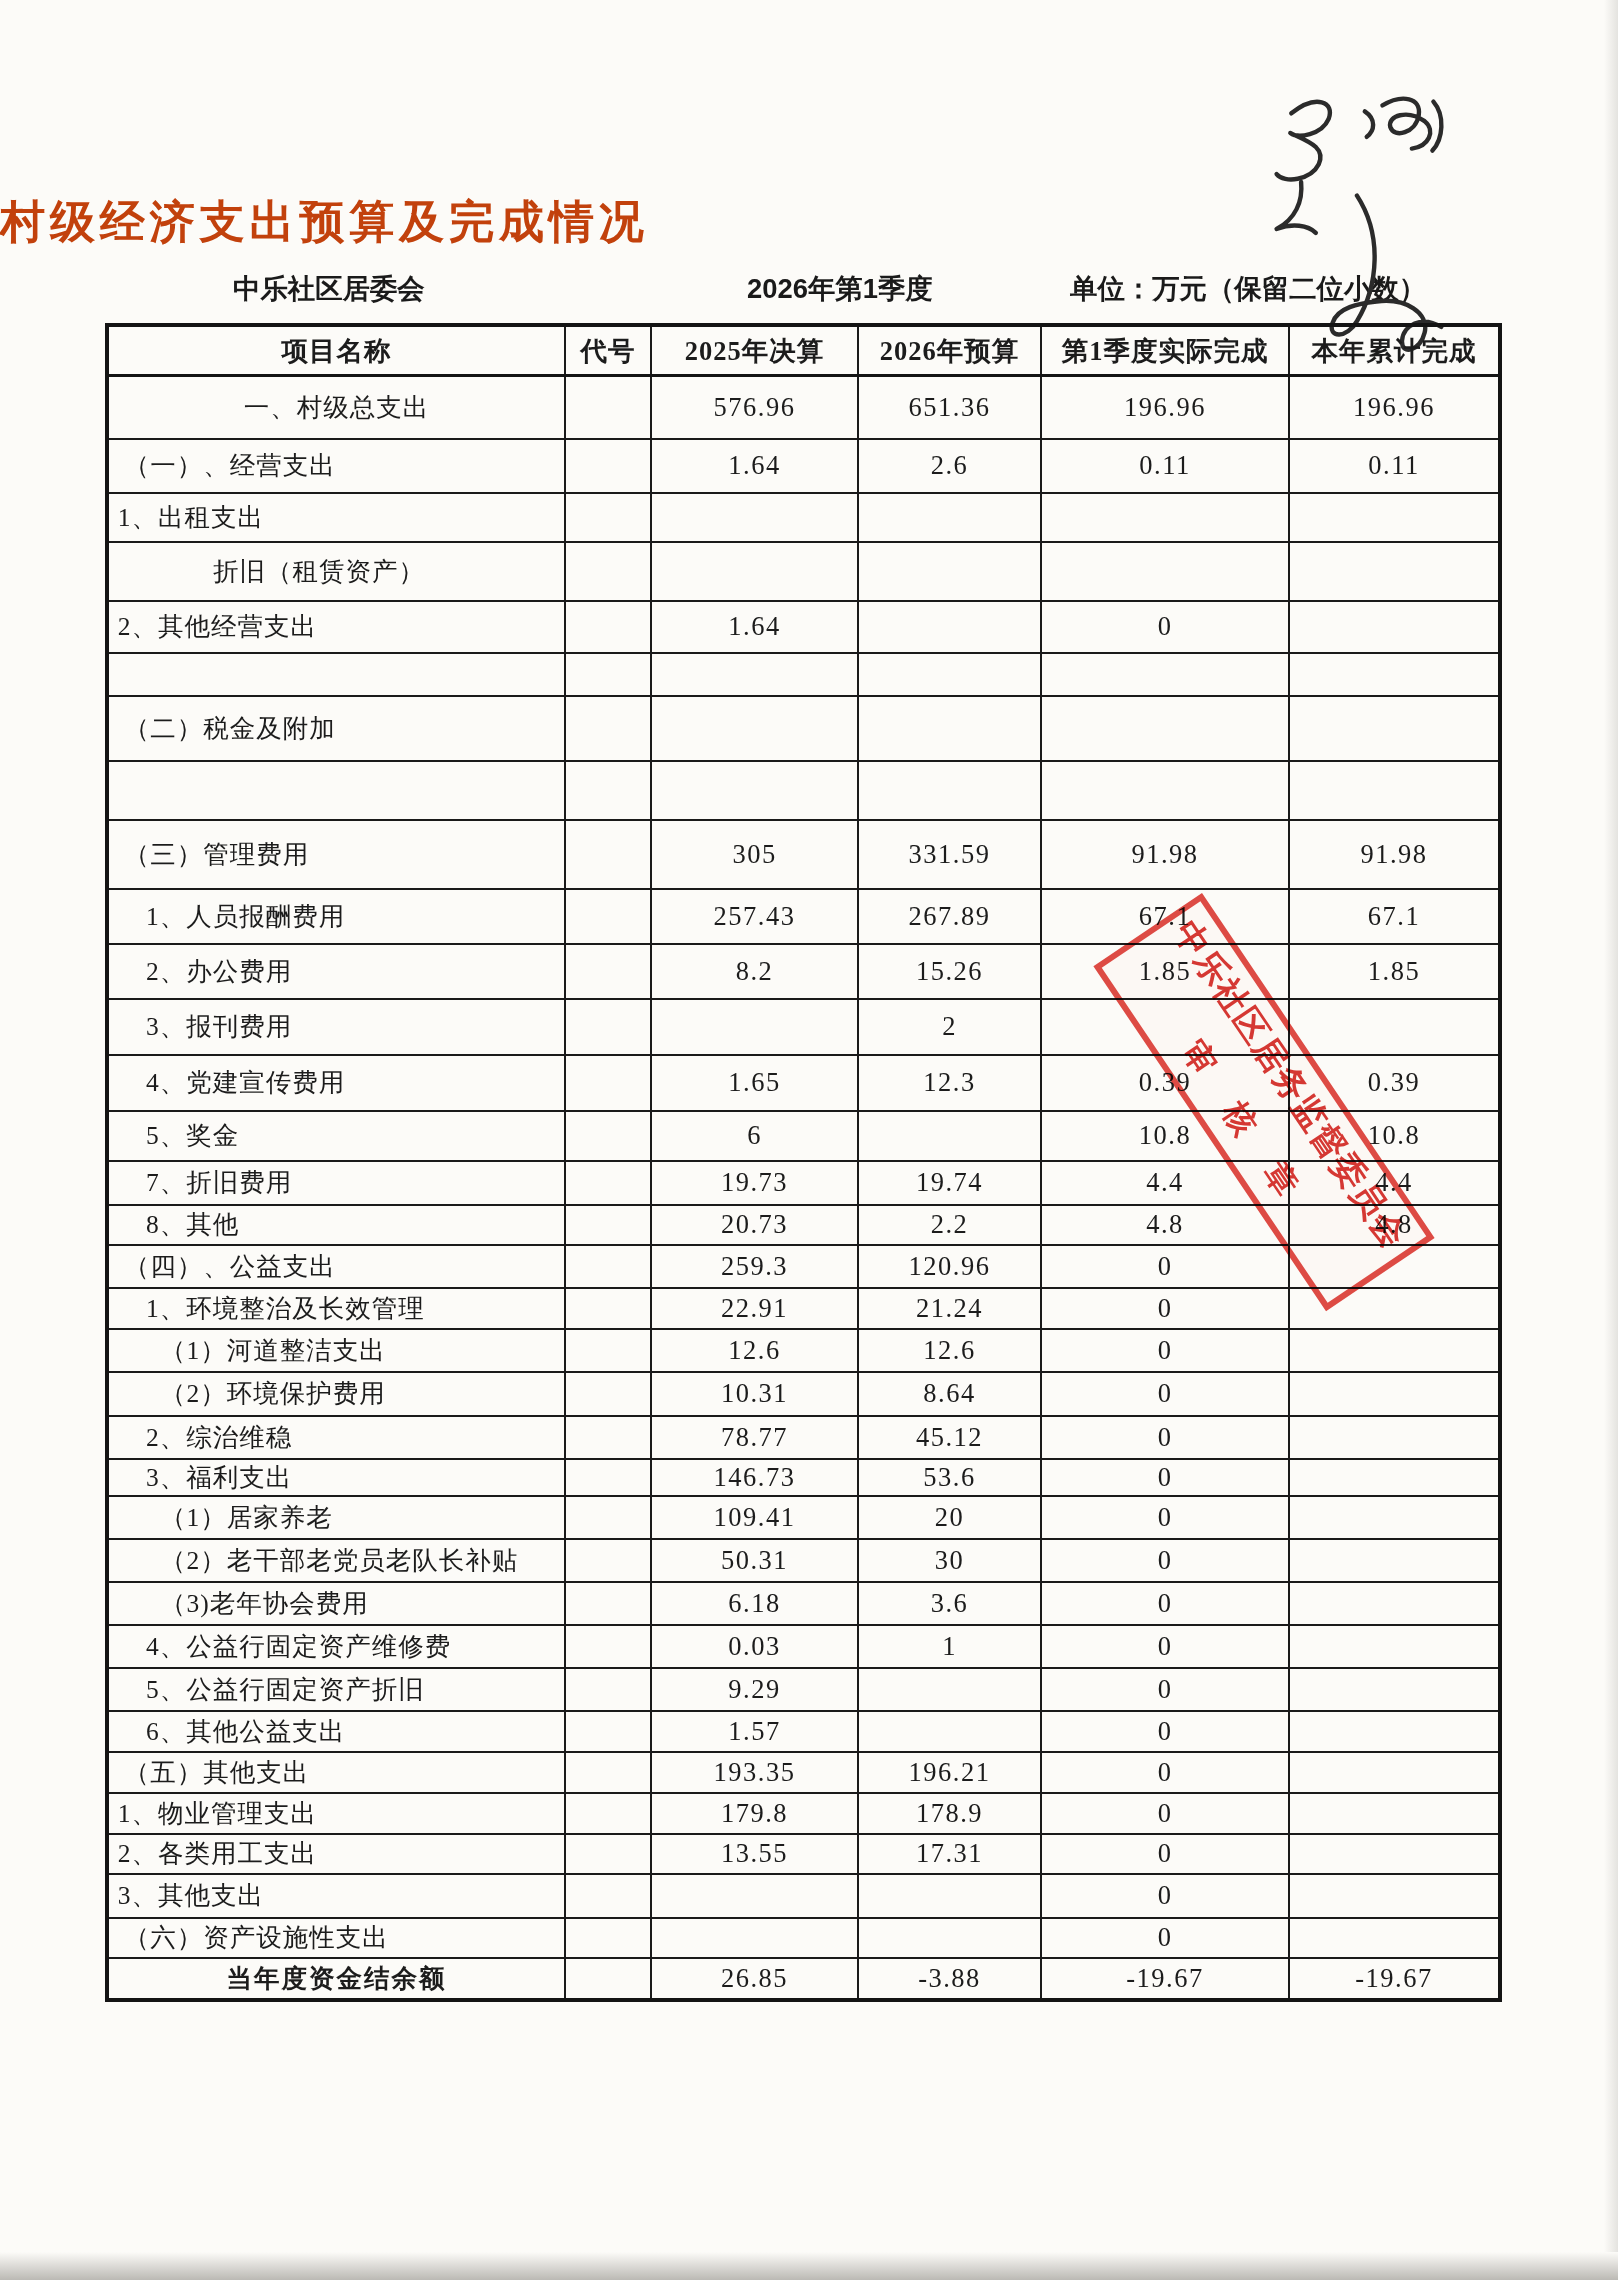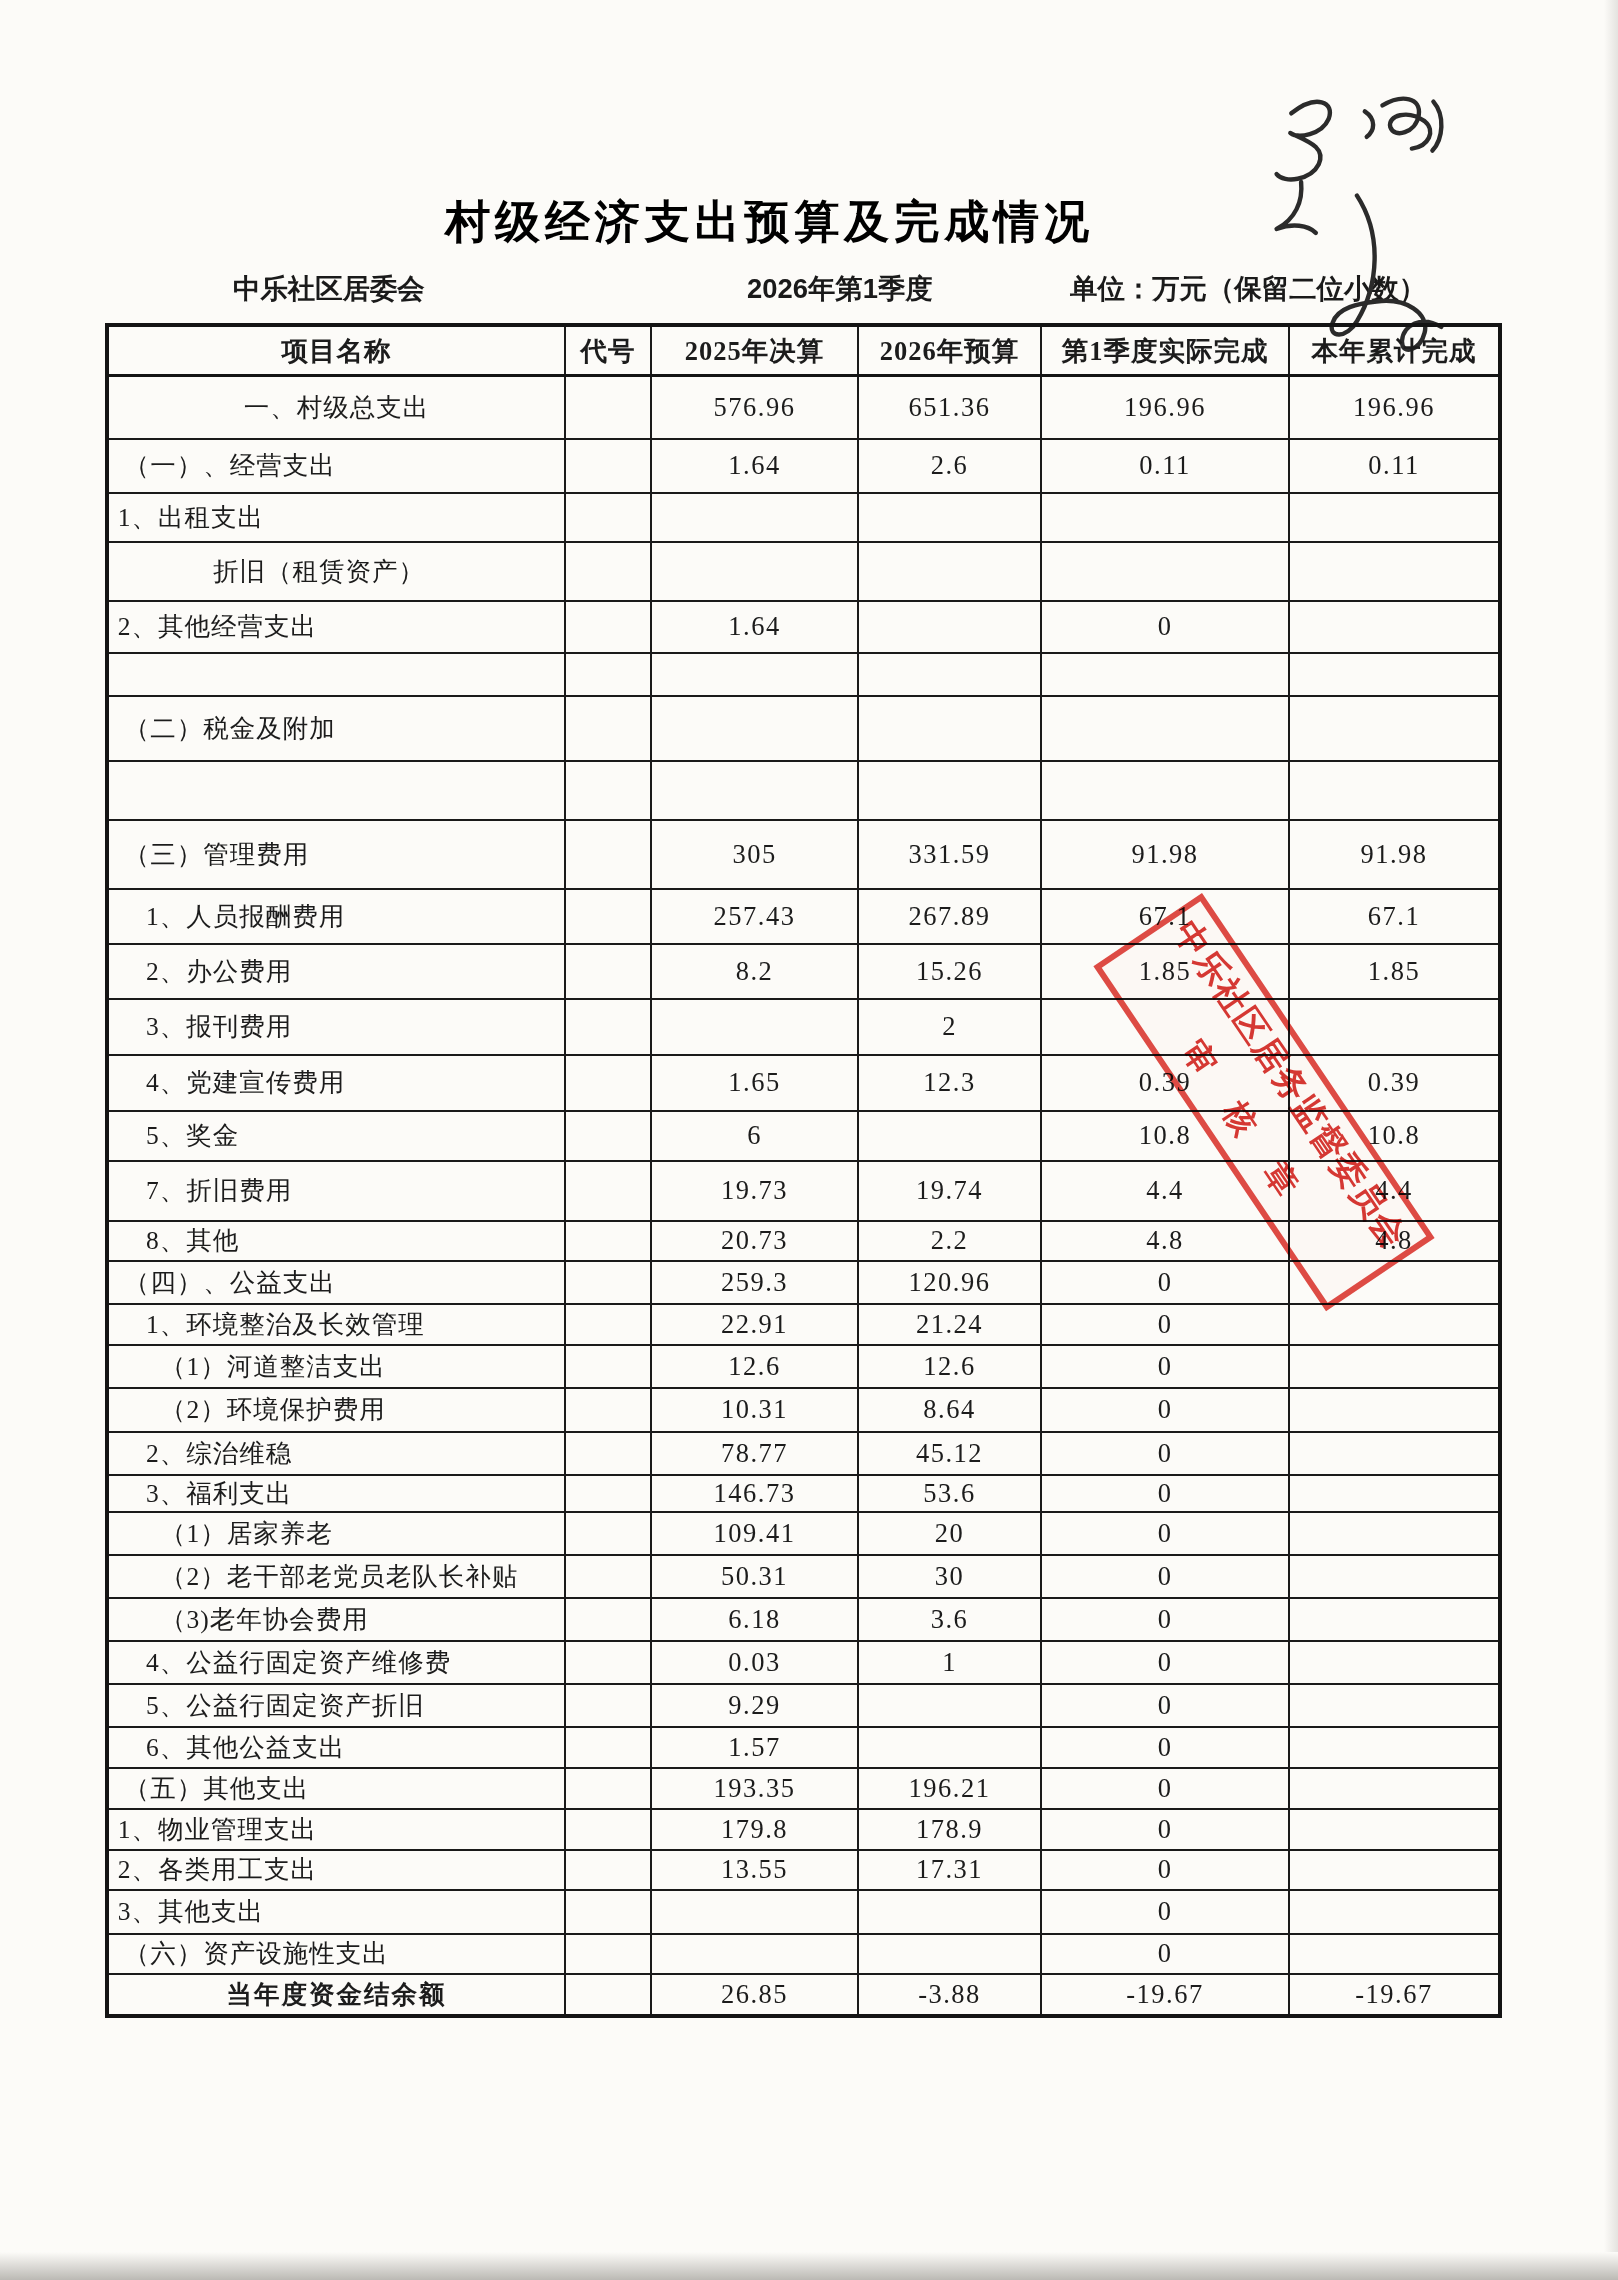--- a/index.html
+++ b/index.html
@@ -2,23 +2,23 @@
 <html><head>
 <meta charset="utf-8">
 <style>
   html,body{margin:0;padding:0;background:#e8e8e6;}
   .sheet{
     position:relative;width:1618px;height:2281px;margin:0 auto;
     background:#fcfbf8;overflow:hidden;color:#1c1c1c;
     font-family:"Liberation Serif","DejaVu Serif",serif;
   }
   .page-title{
-    position:absolute;top:192px;left:0;width:1539px;text-align:center;
+    position:absolute;top:192px;left:0;width:1539px;
     font-family:"Liberation Sans","DejaVu Sans",sans-serif;
-    font-weight:bold;font-size:45px;letter-spacing:4.9px;color:#000000;
+    font-weight:bold;font-size:45px;letter-spacing:4.9px;color:#c2410c;
   }
   .sub-line{position:absolute;top:271px;font-family:"Liberation Sans","DejaVu Sans",sans-serif;
     font-weight:bold;font-size:27.4px;color:#1a1a1a;}
   .org{left:233px;}
   .period{left:747px;}
   .unit{left:1070px;}
   .data-table-wrap{position:absolute;left:105px;top:323px;}
   table.data-table{
     border-collapse:collapse;table-layout:fixed;width:1393px;
     border:4.9px solid #141414;
@@ -205,21 +205,21 @@
             <td class="num">0.39</td>
           </tr>
           <tr style="height: 50px;">
             <td class="label ind2">5、奖金</td>
             <td class="num"></td>
             <td class="num">6</td>
             <td class="num"></td>
             <td class="num">10.8</td>
             <td class="num">10.8</td>
           </tr>
-          <tr style="height: 60px;">
+          <tr style="height: 44px;">
             <td class="label ind2">7、折旧费用</td>
             <td class="num"></td>
             <td class="num">19.73</td>
             <td class="num">19.74</td>
             <td class="num">4.4</td>
             <td class="num">4.4</td>
           </tr>
           <tr style="height: 40px;">
             <td class="label ind2">8、其他</td>
             <td class="num"></td>

